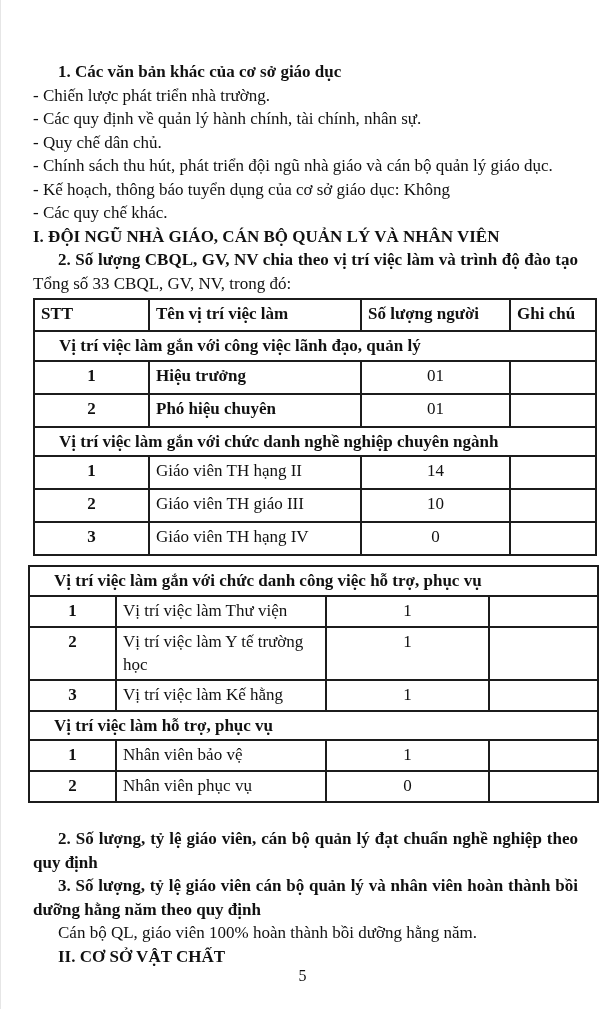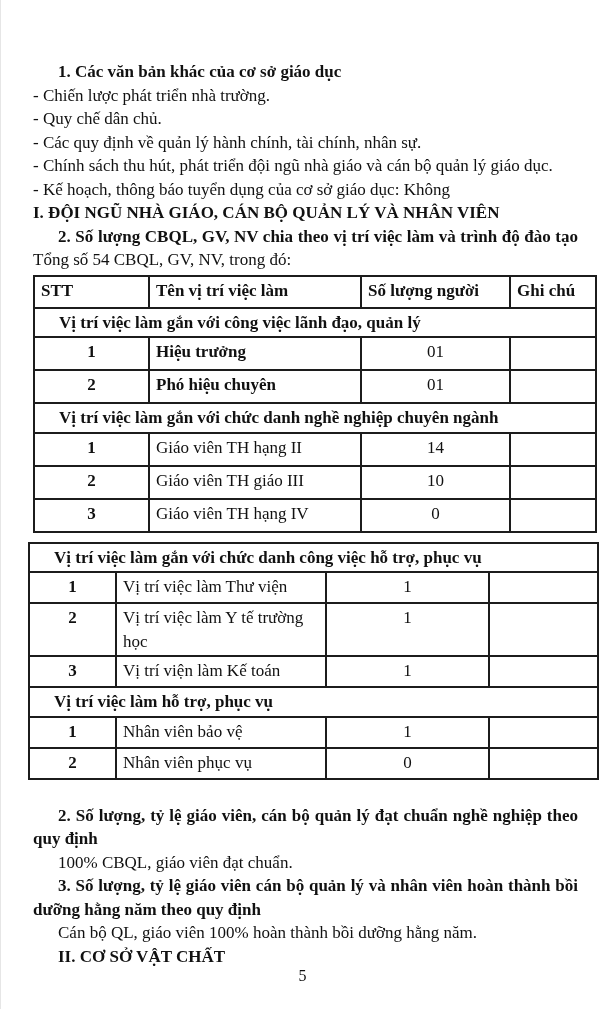--- a/index.html
+++ b/index.html
@@ -50,28 +50,29 @@
     font-size:16px;
   }
 </style>
 </head>
 <body>
 
 <div class="page">
 
   <p class="b ind">1. Các văn bản khác của cơ sở giáo dục</p>
   <p>- Chiến lược phát triển nhà trường.</p>
+  <p>- Các quy định về quản lý hành chính, tài chính, nhân sự.</p>
   <p>- Quy chế dân chủ.</p>
-  <p>- Các quy định về quản lý hành chính, tài chính, nhân sự.</p>
   <p>- Chính sách thu hút, phát triển đội ngũ nhà giáo và cán bộ quản lý giáo dục.</p>
   <p>- Kế hoạch, thông báo tuyển dụng của cơ sở giáo dục:  Không</p>
+  <p>- Các quy chế khác.</p>
 
   <p class="b">I. ĐỘI NGŨ NHÀ GIÁO, CÁN BỘ QUẢN LÝ VÀ NHÂN VIÊN</p>
 
-  <p class="j ind"><span class="b">2. Số lượng CBQL, GV, NV chia theo vị trí việc làm và trình độ đào tạo</span><span> Tổng số 54 CBQL, GV, NV, trong đó:</span></p>
+  <p class="j ind"><span class="b">2. Số lượng CBQL, GV, NV chia theo vị trí việc làm và trình độ đào tạo</span><span> Tổng số 33 CBQL, GV, NV, trong đó:</span></p>
 
   <table class="t1">
     <colgroup>
         <col style="width:115px">
         <col style="width:212px">
         <col style="width:149px">
         <col style="width:86px">
       </colgroup>
     <tbody>
         <tr class="hd">
@@ -137,21 +138,21 @@
       <td></td>
     </tr>
     <tr class="tall">
       <td class="stt">2</td>
       <td>Vị trí việc làm Y tế trường học</td>
       <td class="c">1</td>
       <td></td>
     </tr>
     <tr class="row">
       <td class="stt">3</td>
-      <td>Vị trí viện làm Kế toán</td>
+      <td>Vị trí việc làm Kế hằng</td>
       <td class="c">1</td>
       <td></td>
     </tr>
     <tr class="sec">
       <td colspan="4">Vị trí việc làm hỗ trợ, phục vụ</td>
     </tr>
     <tr class="row">
       <td class="stt">1</td>
       <td>Nhân viên bảo vệ</td>
       <td class="c">1</td>
@@ -160,19 +161,18 @@
     <tr class="row">
       <td class="stt">2</td>
       <td>Nhân viên phục vụ</td>
       <td class="c">0</td>
       <td></td>
     </tr>
   </tbody>
     </table>
 
   <p class="b j ind after-tables">2. Số lượng, tỷ lệ giáo viên, cán bộ quản lý đạt chuẩn nghề nghiệp theo quy định</p>
-  <p class="ind">100% CBQL, giáo viên đạt chuẩn.</p>
   <p class="b j ind">3. Số lượng, tỷ lệ giáo viên cán bộ quản lý và nhân viên hoàn thành bồi dưỡng hằng năm theo quy định</p>
   <p class="ind">Cán bộ QL, giáo viên 100% hoàn thành bồi dưỡng hằng năm.</p>
   <p class="b ind">II. CƠ SỞ VẬT CHẤT</p>
 
   <div class="pageno">5</div>
 </div>
 
 </body></html>

